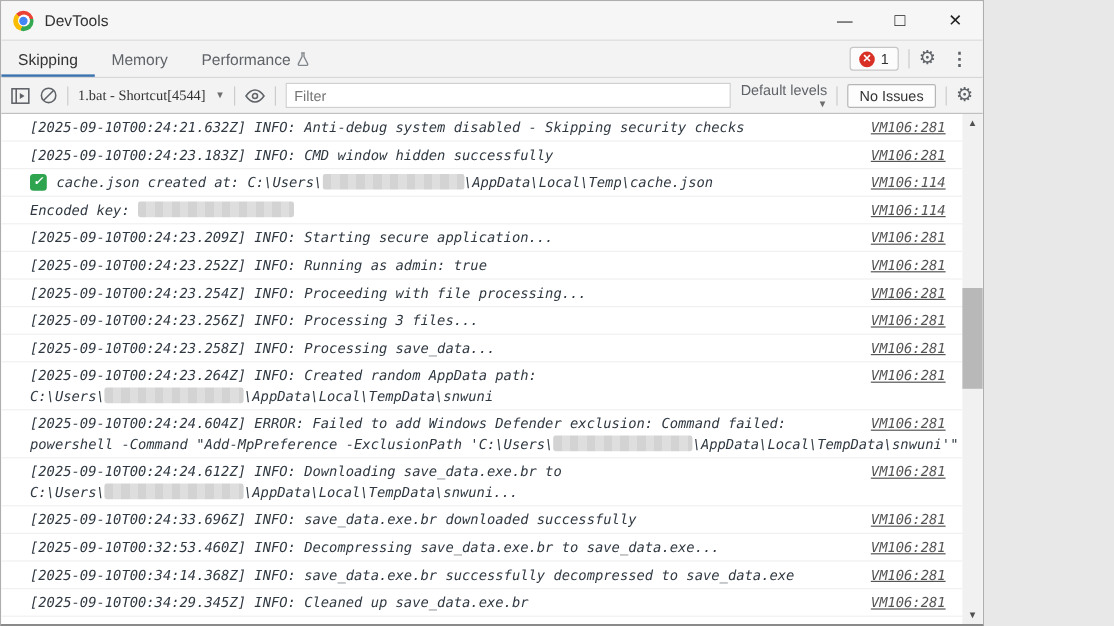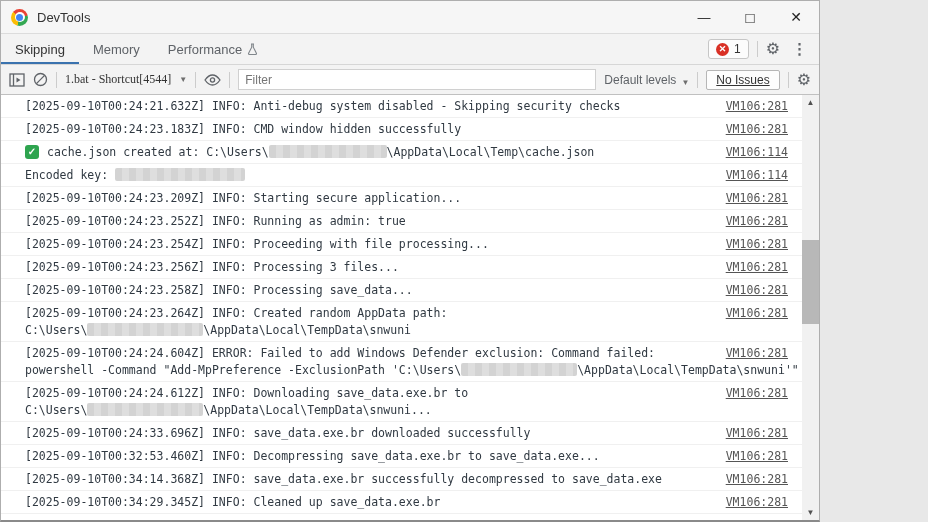--- a/index.html
+++ b/index.html
@@ -48,28 +48,28 @@
   .kebab { font-size:15px; color:#5f6368; font-weight:bold; padding:0 4px; cursor:default; }
   
   .ctoolbar { height:31px; background:#f3f3f3; border-top:1px solid #d6d6d6;
     border-bottom:1px solid #c0c0c0; display:flex; align-items:center; padding:0 8px; gap:8px; }
   .tb-icon { color:#5f6368; display:flex; align-items:center; cursor:default; }
   .ctx-select { display:flex; align-items:center; gap:8px; font-size:12px; color:#333; cursor:default;font-family:Liberation Serif, serif; }
   .caret { font-size:8px; color:#6e6e6e; }
   .filter-input { flex:1; height:21px; max-width:392px; border:1px solid #d0d0d0; background:#fff;
     font-size:12px; padding:0 6px; color:#333; outline:none; font-family:"Liberation Sans",sans-serif; }
   .filter-input::placeholder { color:#757575; }
-  .levels { display:flex; align-items:flex-end; gap:5px; font-size:12px; color:#5f6368;
-    white-space:nowrap; cursor:default; }
+  .levels { display:flex; align-items:flex-end; font-size:12px; color:#5f6368;
+    white-space:nowrap; cursor:default;flex-direction:column; }
   .no-issues { border:1px solid #b6b6b6; background:#fdfdfd; border-radius:2px;
     font-size:12px; color:#333; padding:2px 9px; white-space:nowrap; cursor:default;
-    font-family:"Liberation Sans",sans-serif;text-decoration:underline; }
+    font-family:"Liberation Sans",sans-serif; }
   
   .console-area { position:relative; height:425px; background:#fff; }
-  .log-list { position:absolute; left:0; top:0; right:17px; bottom:0; overflow:hidden; }
+  .log-list { position:absolute; left:0; top:0; right:17px; bottom:0; overflow:hidden;font-style:italic; }
   .row { display:flex; align-items:flex-start; border-bottom:1px solid #f0f0f0;
     padding:3px 14px 2px 24px; font-family:"DejaVu Sans Mono", monospace;
     font-size:11.5px; color:#303942; }
   .row-badge { width:14px; height:14px; background:#2ea44f; border-radius:3px; color:#fff;
     font-size:10px; line-height:14px; text-align:center; font-weight:bold;
     margin:1px 8px 0 0; flex:none; font-family:"Liberation Sans",sans-serif; }
   .row-text { flex:1; min-width:0; }
   .log-line { line-height:17px; white-space:nowrap; }
   .redacted { display:inline-block; height:13px; border-radius:2px; vertical-align:-2px;
     background:repeating-linear-gradient(90deg,#d3d3d3 0 7px,#dedede 7px 14px); }

